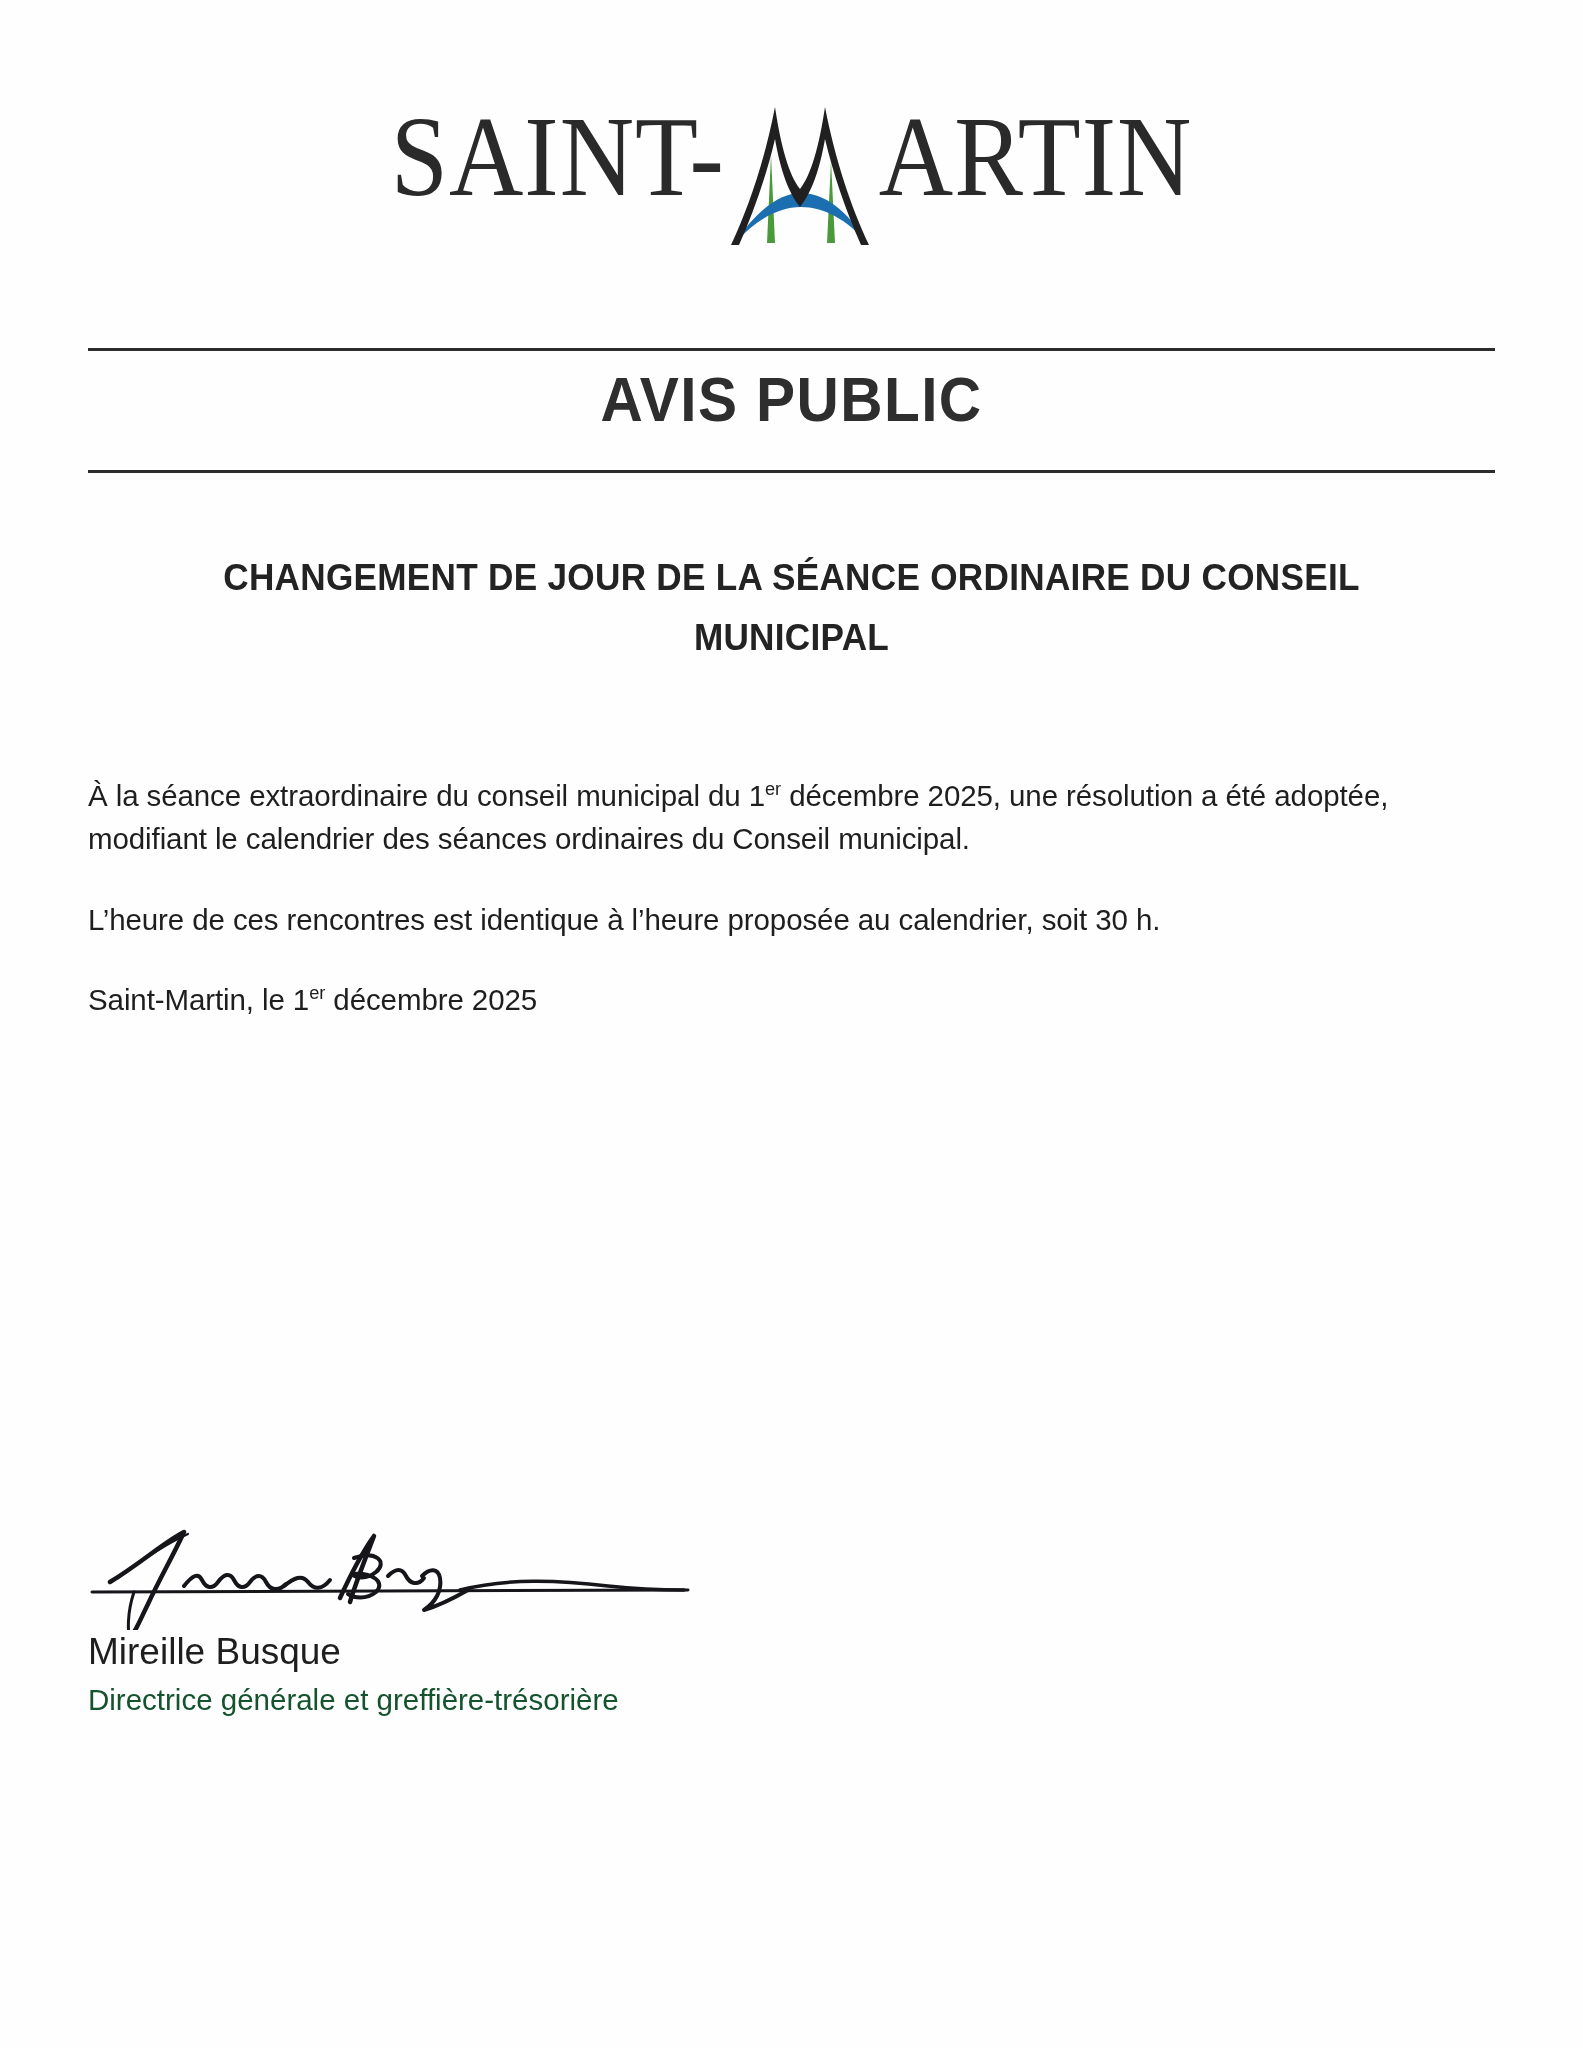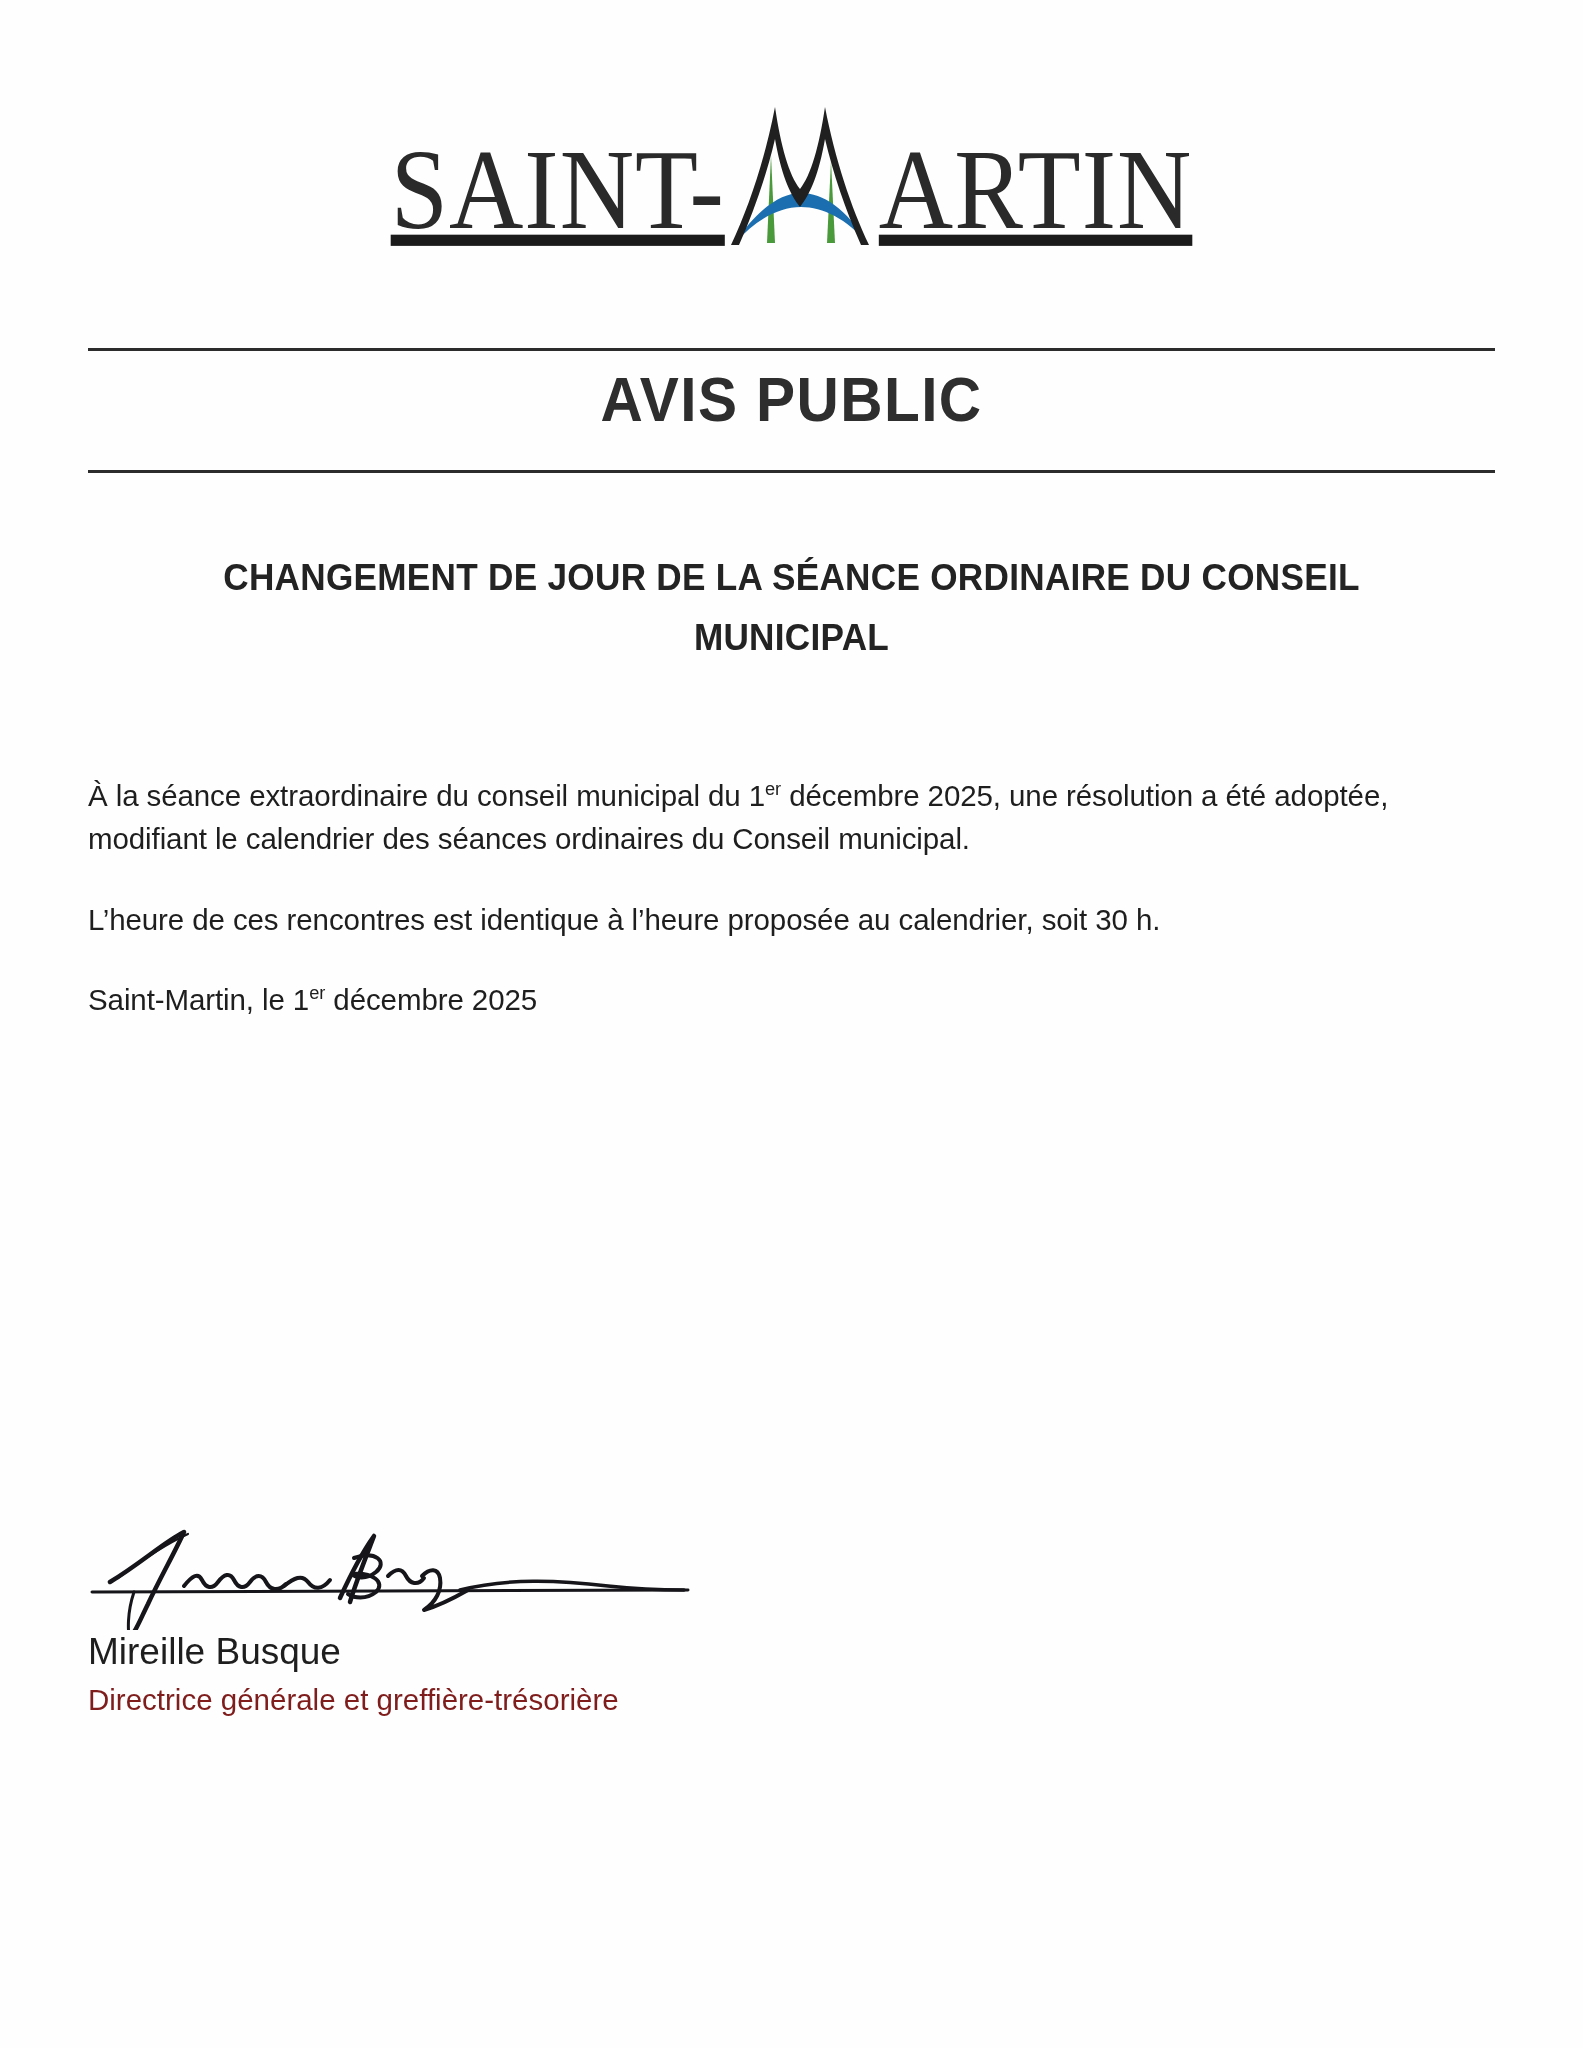--- a/index.html
+++ b/index.html
@@ -30,24 +30,23 @@
     top: 72px;
     width: 100%;
     height: 180px;
     display: flex;
     align-items: center;
     justify-content: center;
   }
   .logo-wrap {
     position: relative;
     display: flex;
-    align-items: flex-end;
+    align-items: center;
     justify-content: center;
     height: 170px;
-    text-decoration: underline;
   }
   .logo-text-left, .logo-text-right {
     font-family: "Liberation Serif", "DejaVu Serif", serif;
     font-size: 103px;
     letter-spacing: 1px;
     color: #2a2a2a;
     line-height: 1;
     font-weight: 400;
     transform: scaleY(1.12);
     transform-origin: bottom;
@@ -136,21 +135,21 @@
   .sig-graphic svg { position: absolute; left: 0; top: 0; }
   .sig-name {
     font-size: 37px;
     line-height: 1.42;
     color: #1e1e1e;
     margin-top: -4px;
   }
   .sig-role {
     font-size: 29.5px;
     line-height: 1.42;
-    color: #7f1d1d;
+    color: #14532d;
   }
 </style>
 </head>
 <body>
 
 <div class="page">
 
   <div class="logo-block">
     <div class="logo-wrap">
       <span class="logo-text-left">SAINT-</span>

